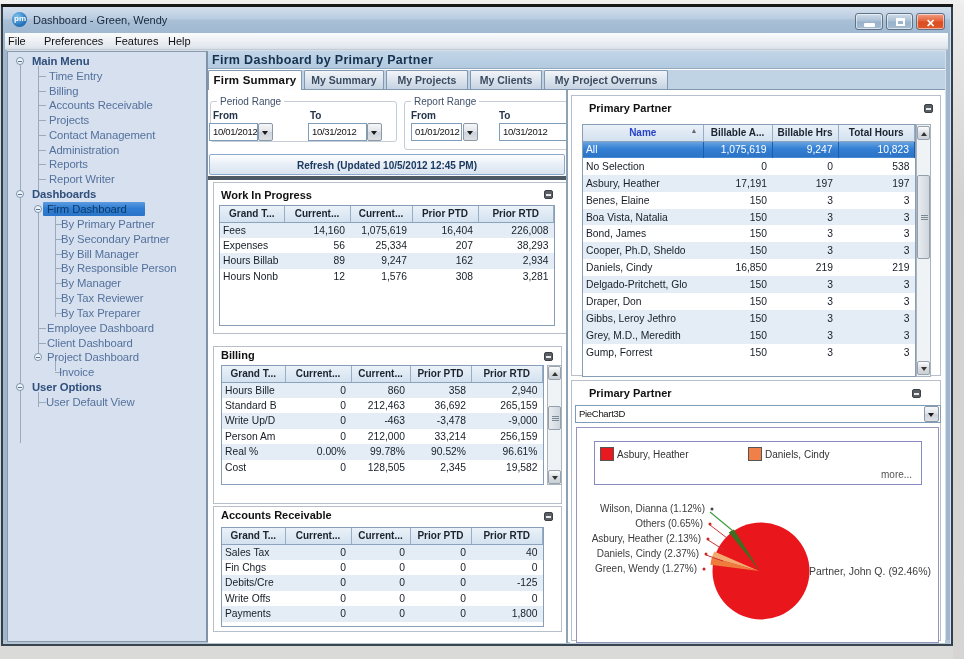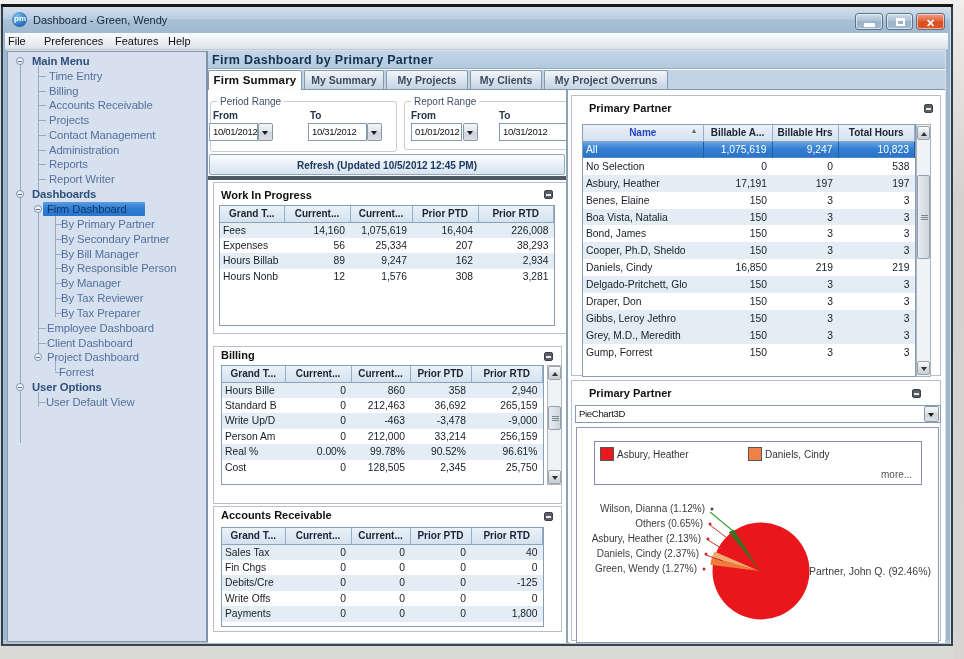--- a/index.html
+++ b/index.html
@@ -197,21 +197,21 @@
         <span style="position:absolute;left:39px;">Client Dashboard</span>
       </div>
   <div class="trow" style="top:298px;">
         <span class="toggle" style="left:26px;top:3px;">
           <i></i>
         </span>
         <span style="position:absolute;left:39px;">Project Dashboard</span>
       </div>
   <div class="trow" style="top:313px;">
         <i class="hdash" style="left:47px;top:7px;width:7px;"></i>
-        <span style="position:absolute;left:51px;">Forrest</span>
+        <span style="position:absolute;left:51px;">Invoice</span>
       </div>
   <div class="trow thead" style="top:328px;">
         <span class="toggle" style="left:8px;top:3px;">
           <i></i>
         </span>
         <span style="position:absolute;left:24px;">User Options</span>
       </div>
   <div class="trow" style="top:343px;">
         <i class="hdash" style="left:30px;top:7px;width:8px;"></i>
         <span style="position:absolute;left:38px;text-align:center;">User Default View</span>
@@ -233,21 +233,21 @@
         </div>
     <div class="tab" id="tab3" style="left:262px;width:72px;">
           <span>My Clients</span>
         </div>
     <div class="tab" id="tab4" style="left:336px;width:124px;">
           <span>My Project Overruns</span>
         </div>
   </div>
   <div class="abs" id="contbox">
     <div class="abs" id="midcol">
-      <div class="gbox" style="left:2px;top:11px;width:187px;height:51px;text-decoration:underline;">
+      <div class="gbox" style="left:2px;top:11px;width:187px;height:41px;text-decoration:underline;">
             <span class="glabel">Period Range</span>
           </div>
       <div class="gbox" style="left:196px;top:11px;width:175px;height:49px;">
             <span class="glabel">Report Range</span>
           </div>
       <div class="flabel" style="left:5px;top:20px;">From</div>
       <div class="flabel" style="left:102px;top:20px;">To</div>
       <div class="flabel" style="left:203px;top:20px;">From</div>
       <div class="flabel" style="left:291px;top:20px;">To</div>
       <div class="dfield" style="left:1px;top:33px;width:49px;">10/01/2012</div>
@@ -374,21 +374,21 @@
                     <td>0.00%</td>
                     <td>99.78%</td>
                     <td>90.52%</td>
                     <td>96.61%</td>
                   </tr>
           <tr>
                     <td>Cost</td>
                     <td>0</td>
                     <td>128,505</td>
                     <td>2,345</td>
-                    <td>25,750</td>
+                    <td>19,582</td>
                   </tr>
           </tbody>
               </table>
         </div>
         <div class="sbar" style="left:333px;top:18px;height:120px;">
           <div class="sbtn up" style="top:0px;">
                 <i></i>
               </div>
           <div class="sthumb" style="top:40px;height:24px;">
                 <i></i>

